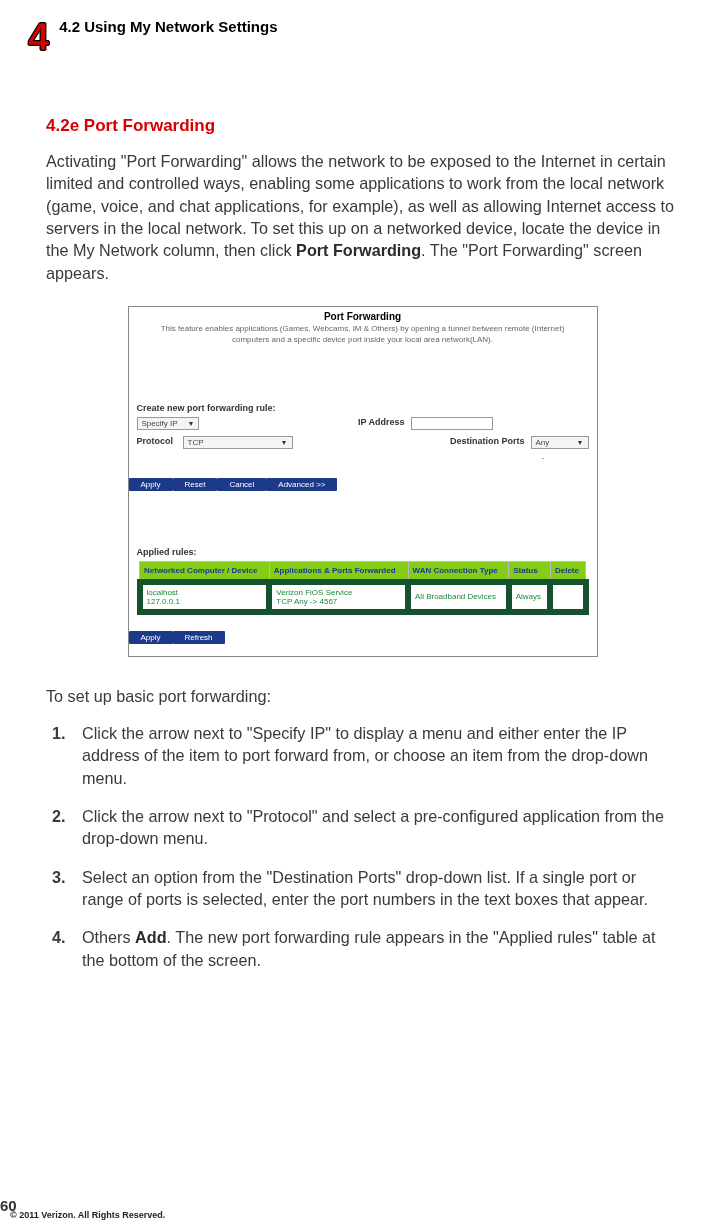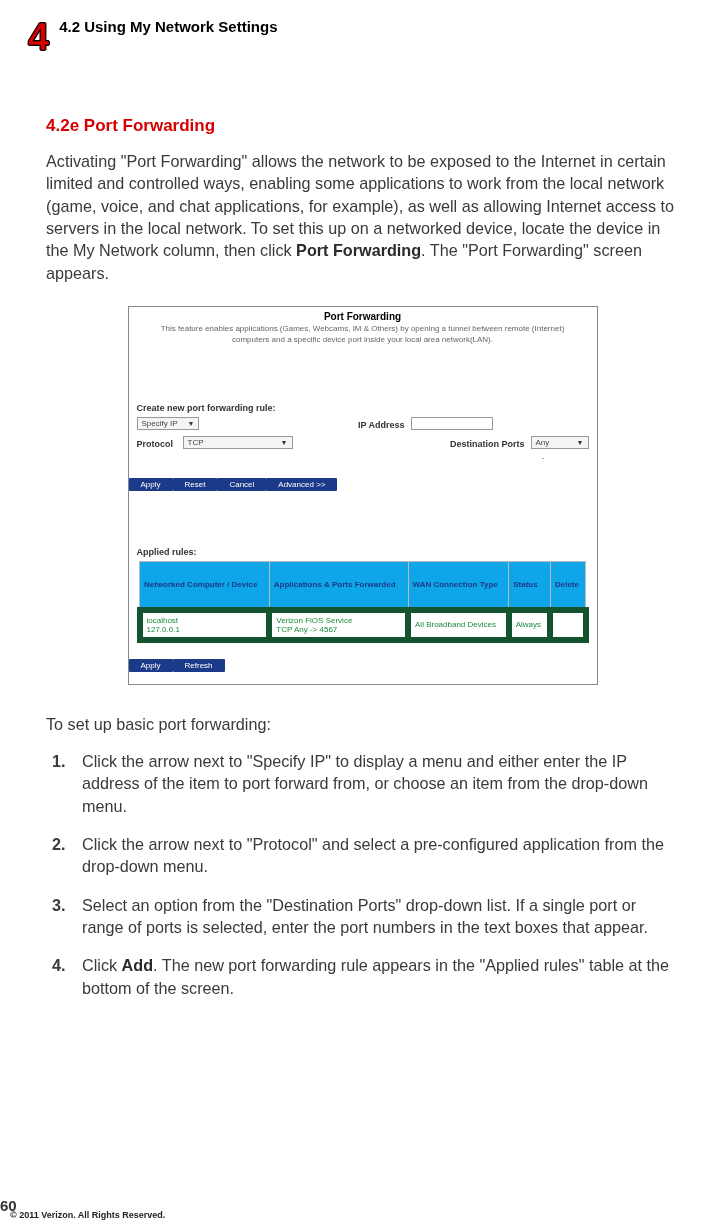--- a/index.html
+++ b/index.html
@@ -91,21 +91,21 @@
     font-weight: 700;
     font-size: 9px;
     padding: 4px 8px 4px 8px;
     margin-top: 44px;
   }
   .ss-form {
     padding: 0 8px 6px 8px;
   }
   .ss-form-row {
     display: flex;
-    align-items: flex-end;
+    align-items: flex-start;
     gap: 6px;
     margin-bottom: 4px;
   }
   .ss-drop {
     border: 1px solid #999;
     background: #f4f4f4;
     padding: 1px 4px;
     font-size: 8px;
     color: #444;
     display: inline-flex;
@@ -137,24 +137,24 @@
     border-radius: 1px;
     display: inline-block;
   }
   .ss-table {
     margin: 0 8px 6px 8px;
     border-collapse: collapse;
     width: calc(100% - 16px);
     font-size: 8px;
   }
   .ss-table th {
-    background: #0ea5e9;
+    background: #84cc16;
     border: 1px solid #bbb;
     font-weight: 700;
-    padding: 18px 4px;
+    padding: 4px 4px;
     color: #1c3a8a;
     text-align: left;
   }
   .ss-table td {
     border: 6px solid #14532d;
     padding: 3px 4px;
     color: #1c8a3a;
   }
   .instructions-lead {
     font-size: 16.2px;
@@ -293,20 +293,20 @@
       <li>
         <span class="step-num">2.</span>
         <span class="step-body"><span>Click the arrow next to "Protocol" and select a pre-configured application from the drop-down menu.</span></span>
       </li>
       <li>
         <span class="step-num">3.</span>
         <span class="step-body"><span>Select an option from the "Destination Ports" drop-down list. If a single port or range of ports is selected, enter the port numbers in the text boxes that appear.</span></span>
       </li>
       <li>
         <span class="step-num">4.</span>
-        <span class="step-body"><span>Click </span><b>Add</b><span>. The new port forwarding rule appears in the "Applied rules" table at the bottom of the screen.</span></span>
+        <span class="step-body"><span>Others </span><b>Add</b><span>. The new port forwarding rule appears in the "Applied rules" table at the bottom of the screen.</span></span>
       </li>
     </ol>
   </div>
 </div>
 
 <div class="footer">60</div>
 <div class="copyright">© 2011 Verizon. All Rights Reserved.</div>
 
 </body></html>

